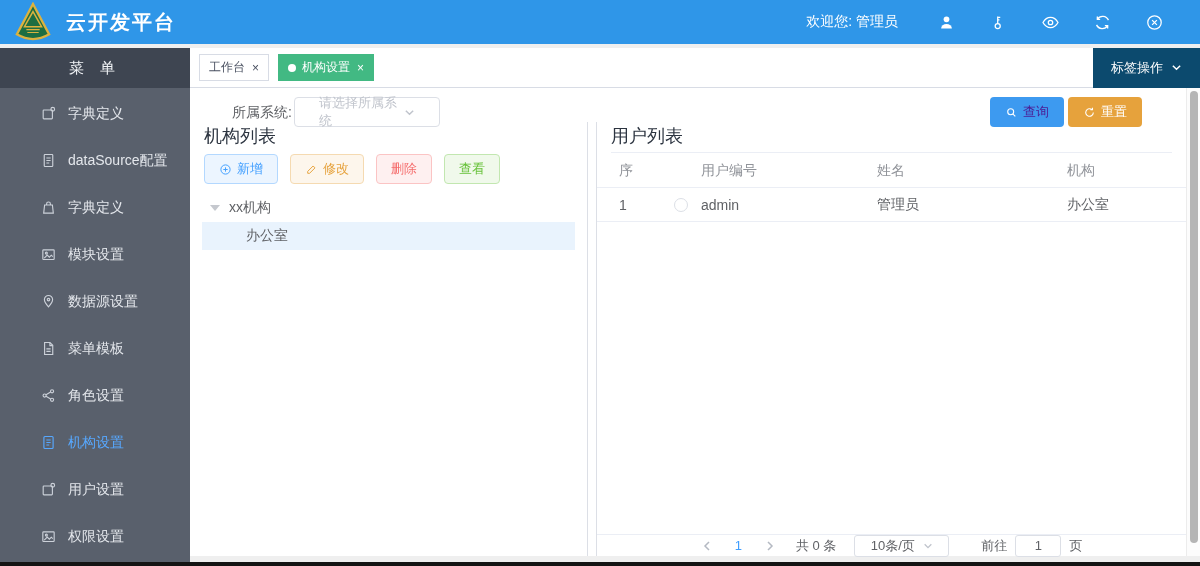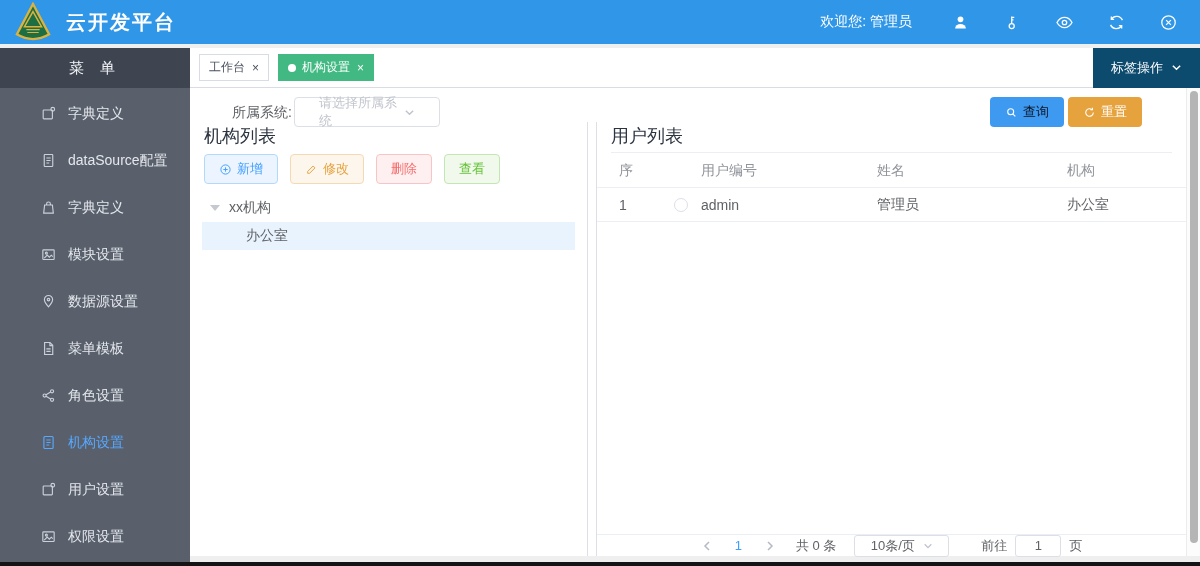--- a/index.html
+++ b/index.html
@@ -5,21 +5,21 @@
   * { margin:0; padding:0; box-sizing:border-box; }
   html,body { width:1200px; height:566px; }
   body { font-family:"Liberation Sans","DejaVu Sans",sans-serif; font-size:14px; position:relative;
          overflow:hidden; background:#efefef; color:#606266; }
 
   
   .header { position:absolute; left:0; top:0; width:1200px; height:44px; background:#2f96e8;
             display:flex; align-items:center; }
   .logo { margin-left:14px; width:38px; height:40px; flex:none; }
   .app-title { color:#fff; font-size:20px; font-weight:bold; margin-left:14px; letter-spacing:2px; }
-  .header-right { margin-left:auto; display:flex; align-items:center; gap:32px; padding-right:22px; color:#fff; }
+  .header-right { margin-left:auto; display:flex; align-items:center; gap:32px; padding-right:36px; color:#fff; }
   .welcome { font-size:14px; margin-right:6px; }
   .hicon { width:20px; height:20px; display:flex; align-items:center; justify-content:center; cursor:pointer; }
   .hicon svg { width:19px; height:19px; }
 
   
   .sidebar { position:absolute; left:0; top:48px; width:190px; height:514px; background:#59606c; }
   .sidebar-head { height:40px; background:#3e4551; color:#f2f4f7; font-size:15px;
                   display:flex; align-items:center; justify-content:center; letter-spacing:6px; }
   .menu { padding-top:2px; }
   .menu-item { height:47px; display:flex; align-items:center; padding-left:40px; cursor:pointer;
@@ -46,21 +46,21 @@
 
   
   .filter-label { position:absolute; left:42px; top:16px; color:#606266; }
   .select { position:absolute; left:104px; top:9px; width:146px; height:30px; border:1px solid #dcdfe6;
             border-radius:4px; display:flex; align-items:center; padding:0 24px; cursor:pointer; background:#fff; }
   .select .ph { color:#c0c4cc; font-size:13px; flex:1; }
   .select svg { width:11px; height:11px; color:#c0c4cc; }
   .btn { display:inline-flex; align-items:center; justify-content:center; gap:5px; height:30px;
          border-radius:4px; font-size:13px; cursor:pointer; border:1px solid transparent; padding:0 14px; }
   .btn svg { width:13px; height:13px; }
-  .btn-search { position:absolute; left:800px; top:9px; background:#3d9af0; color:#0f172a; }
+  .btn-search { position:absolute; left:800px; top:9px; background:#3d9af0; color:#4c1d95; }
   .btn-reset  { position:absolute; left:878px; top:9px; background:#e6a23c; color:#fff; }
 
   
   .left-panel { position:absolute; left:8px; top:34px; width:390px; bottom:0; border-right:1px solid #dcdfe6; }
   .right-panel { position:absolute; left:406px; right:0; top:34px; bottom:0; border-left:1px solid #dcdfe6; }
   .panel-title { font-size:18px; color:#2c3440; font-weight:500; }
   .left-panel .panel-title { margin:2px 0 0 6px; }
   .right-panel .panel-title { margin:2px 0 0 14px; }
   .title-line { position:absolute; top:30px; left:14px; right:14px; border-bottom:1px solid #ebeef5; }
 

